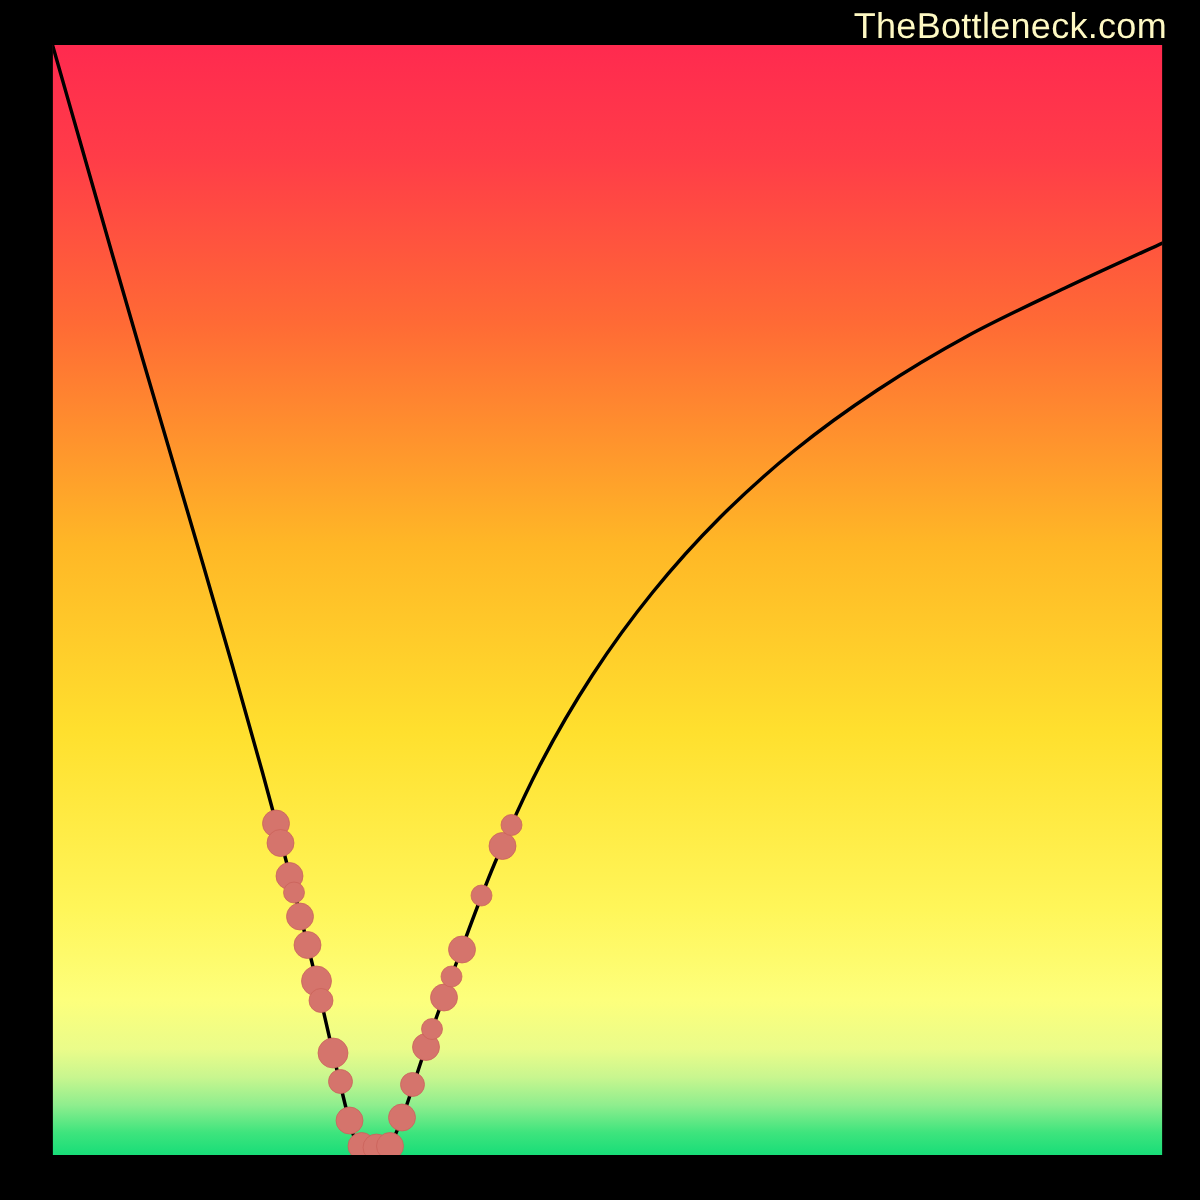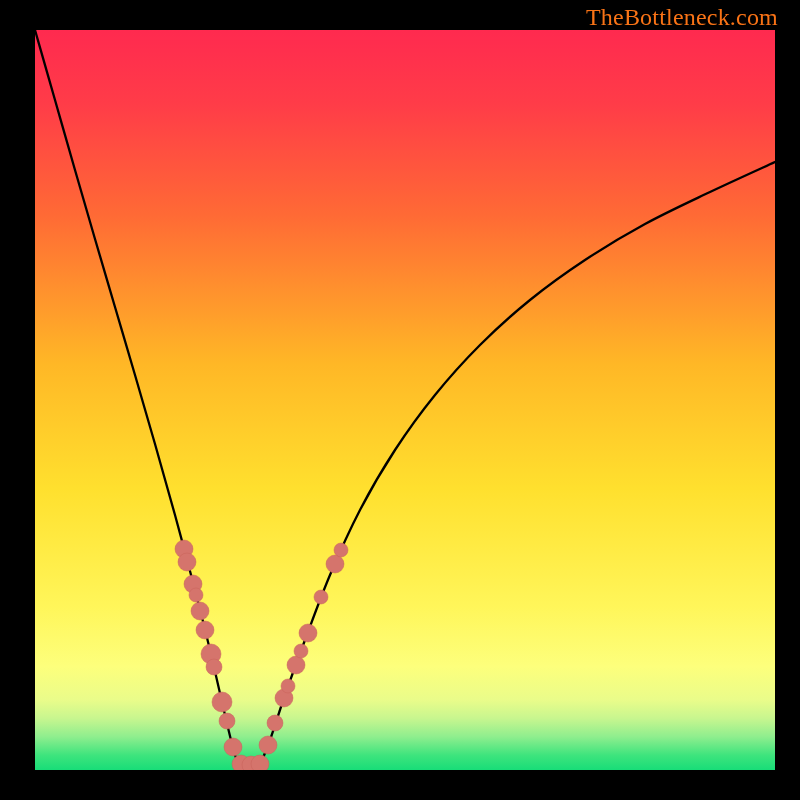--- a/index.html
+++ b/index.html
@@ -30,24 +30,24 @@
     position: absolute;
     left: 0;
     top: 0;
     width: 100%;
     height: 100%;
   }
   .watermark {
     position: absolute;
     top: 4px;
     right: 22px;
-    font-family: Liberation Serif, serif;
+    font-family: Liberation Sans, sans-serif;
     font-size: 24px;
     font-weight: 500;
-    color: #f97316;
+    color: #fef9c3;
     letter-spacing: 0.2px;
     margin-left: 21px;
   }
   svg.curves {
     position: absolute;
     left: 0;
     top: 0;
     width: 100%;
     height: 100%;
   }

